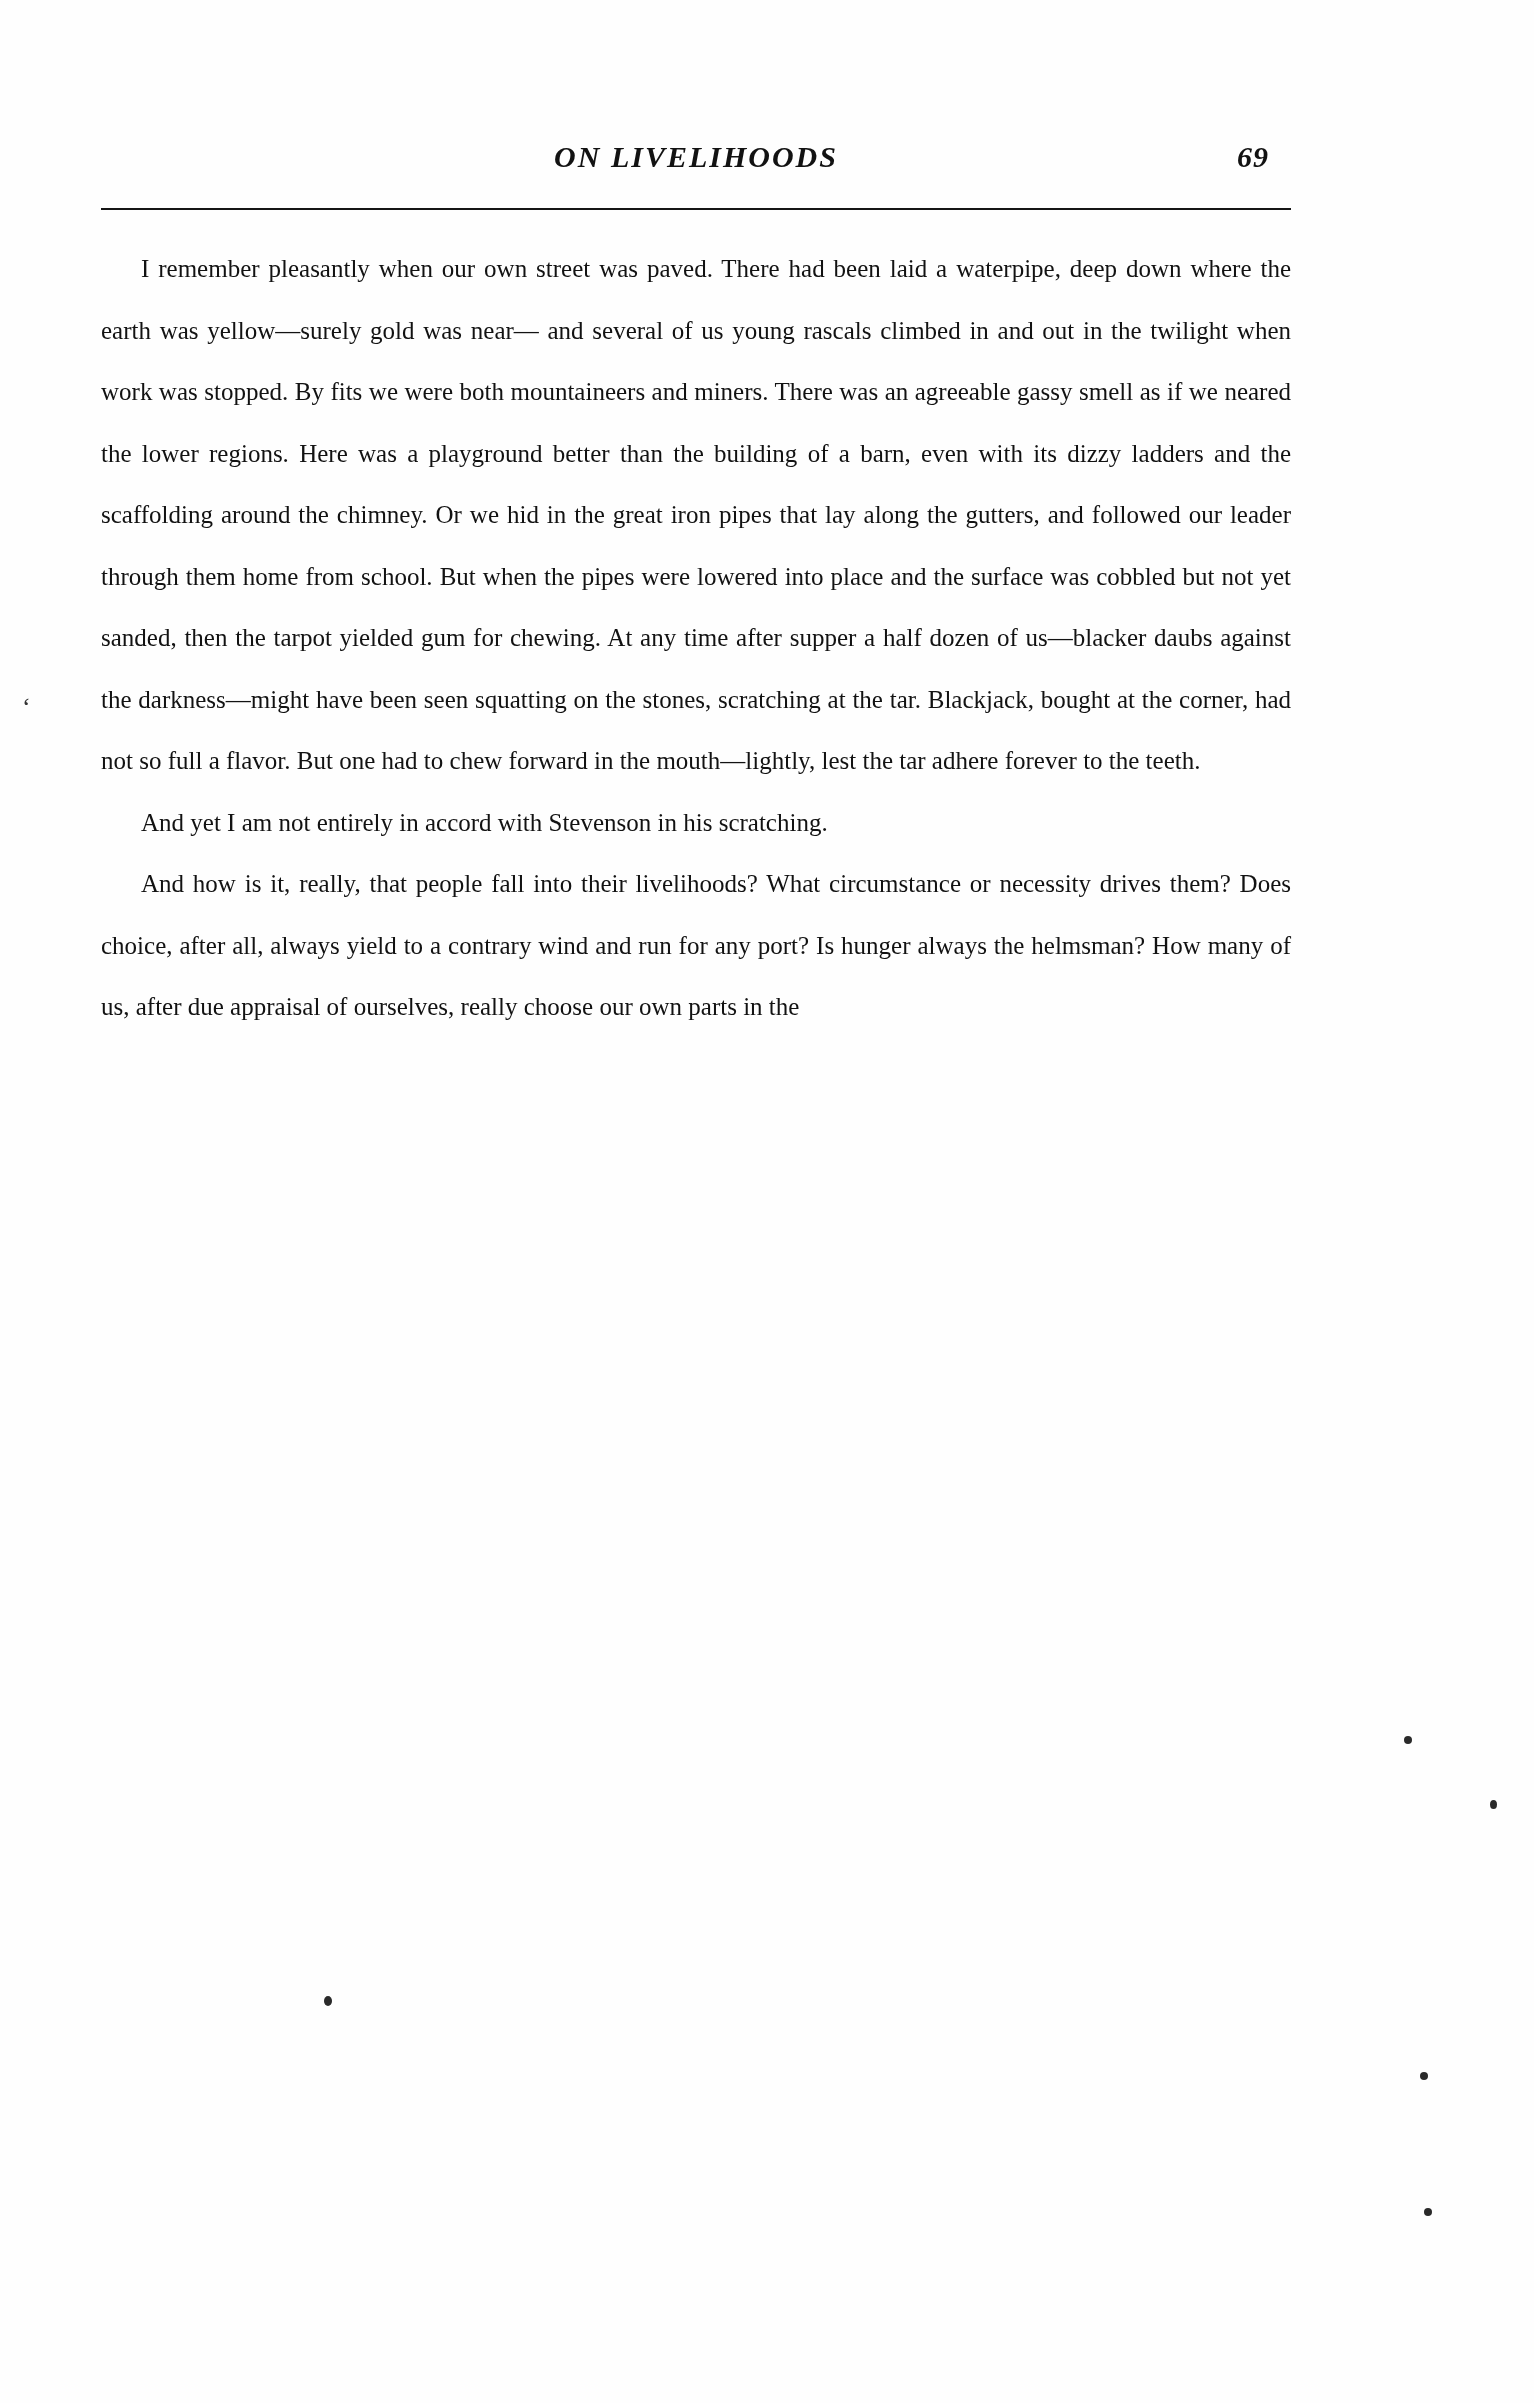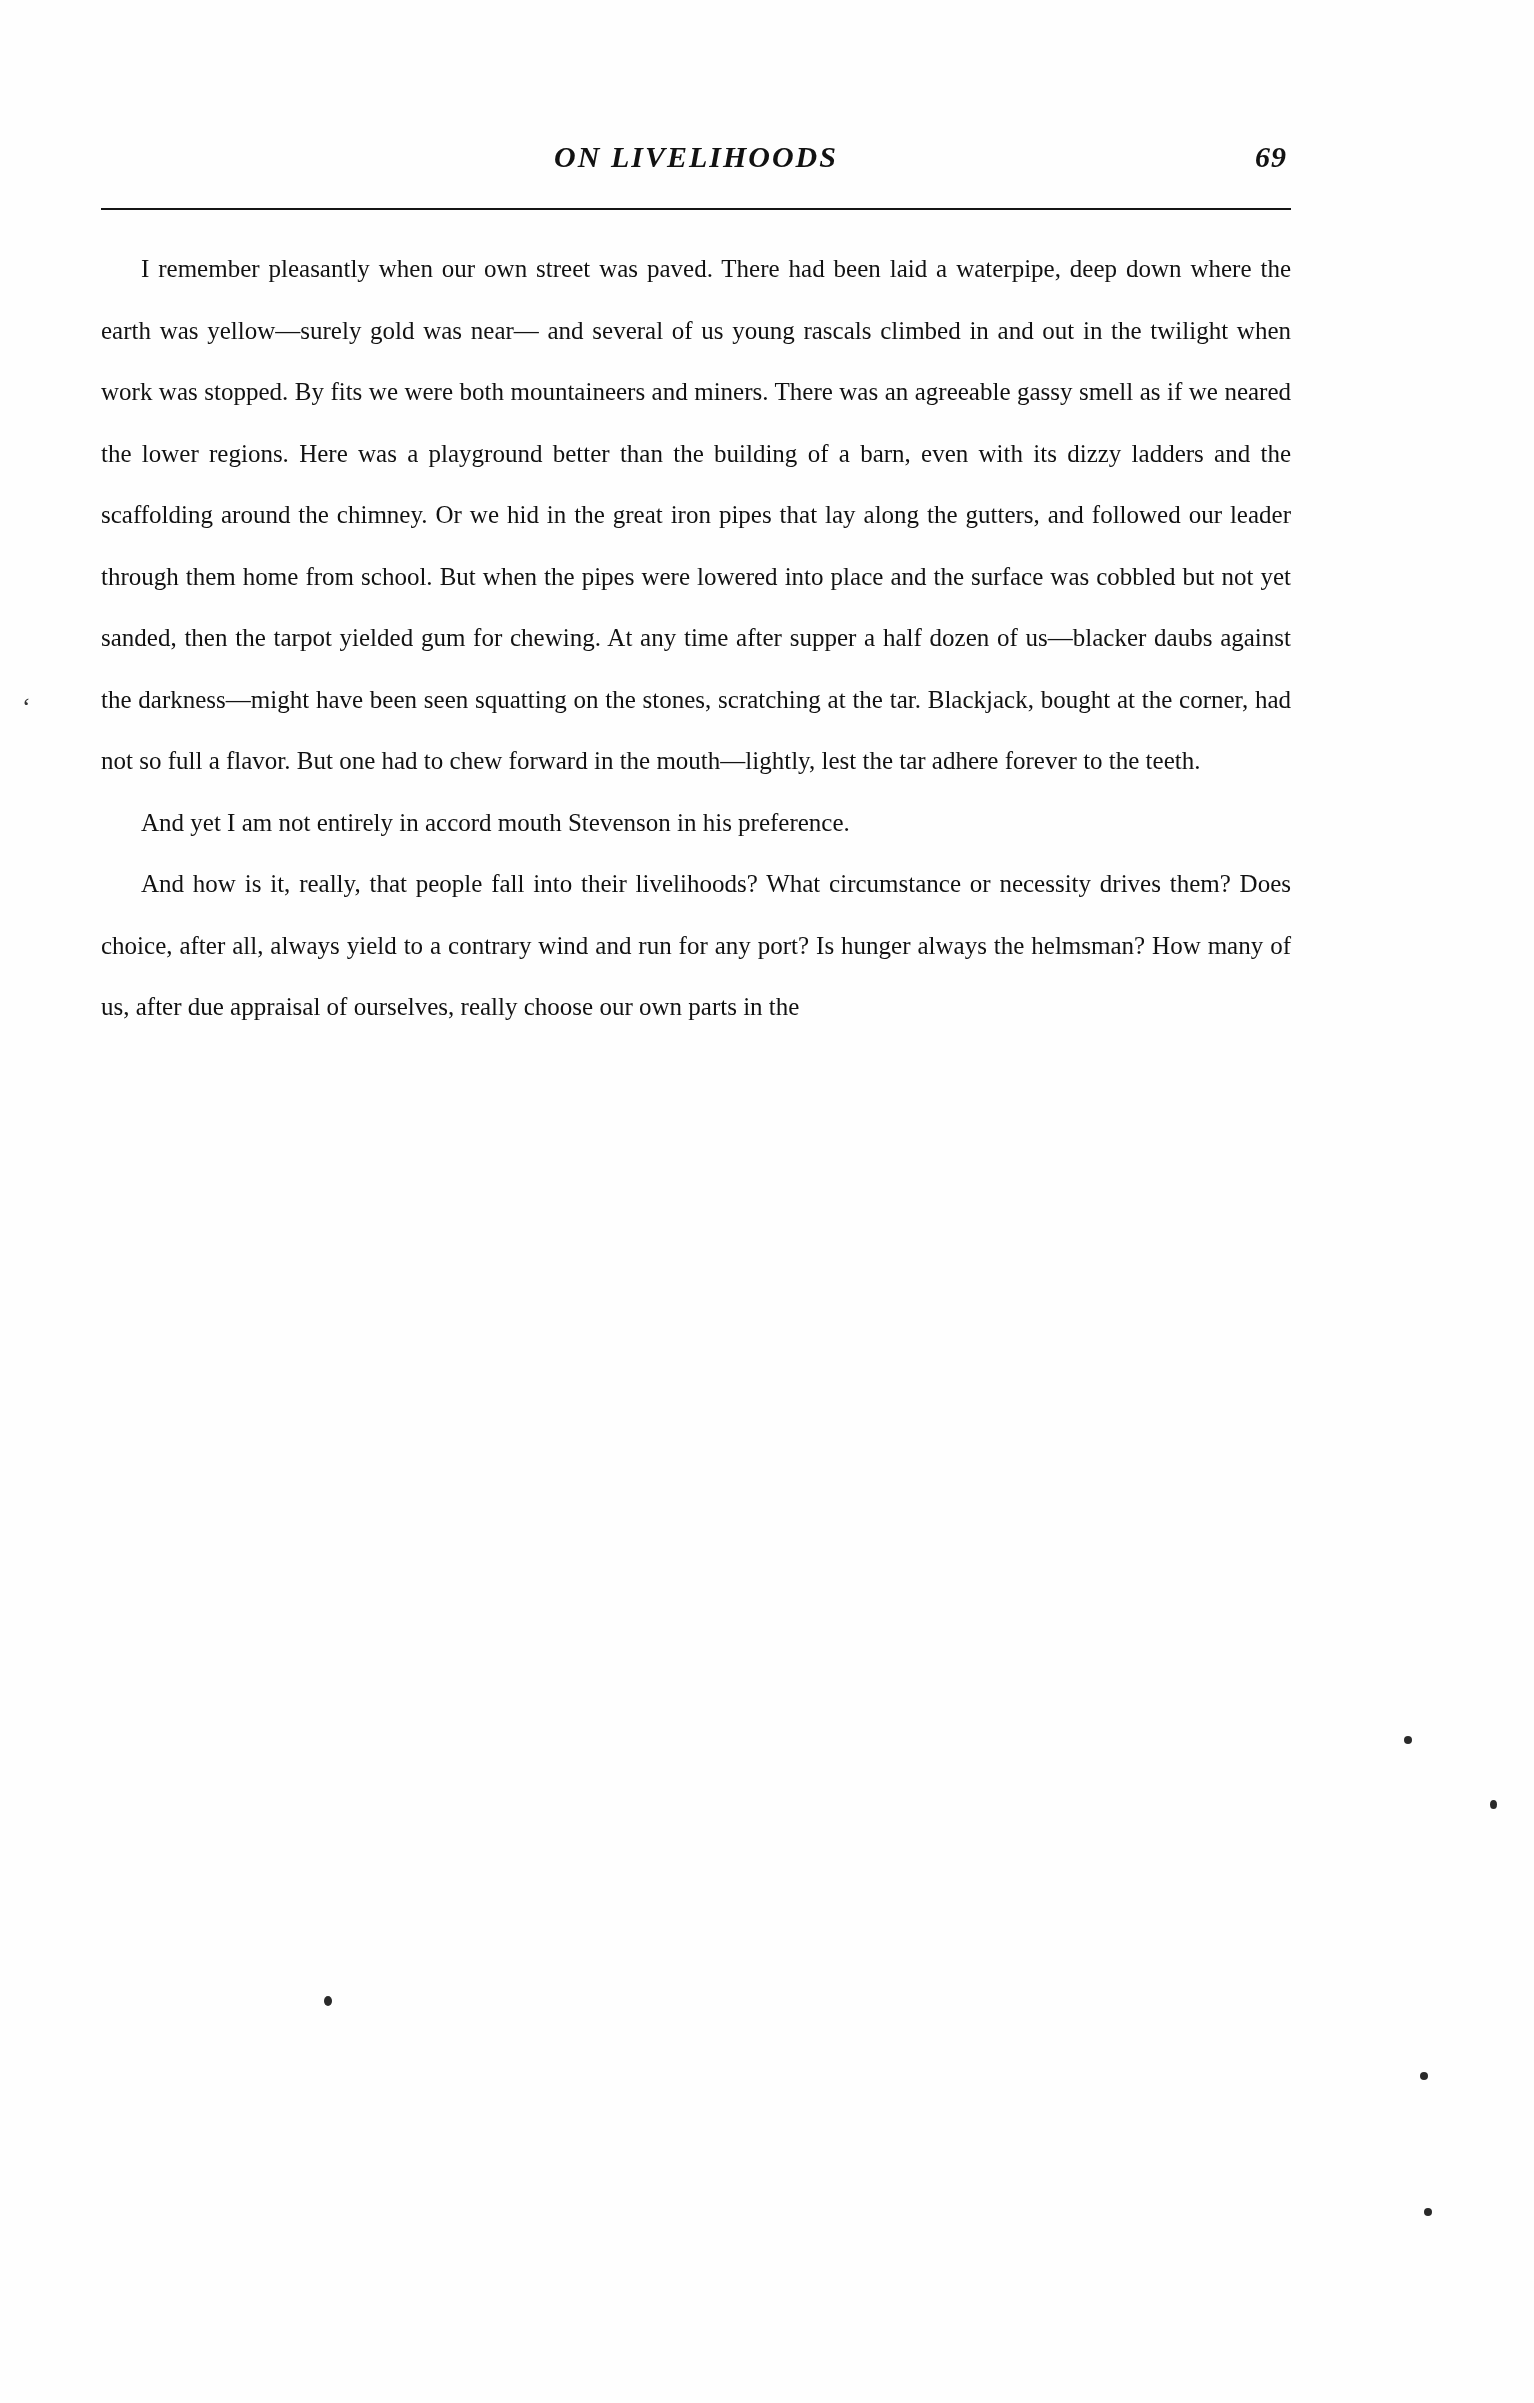--- a/index.html
+++ b/index.html
@@ -45,21 +45,21 @@
     transform: translateX(-50%);
     top: 0;
     font-style: italic;
     font-weight: 700;
     font-size: 30px;
     letter-spacing: 2.0px;
     white-space: nowrap;
   }
   .running-head .rh-folio {
     position: absolute;
-    right: 4px;
+    right: 22px;
     top: 0;
     font-style: italic;
     font-weight: 700;
     font-size: 30px;
     letter-spacing: 1px;
   }
   .rule {
     width: 1190px;
     margin-left: 6px;
     height: 2px;
@@ -109,21 +109,21 @@
 
     <div class="running-head">
       <div class="rh-title">ON  LIVELIHOODS</div>
       <div class="rh-folio">69</div>
     </div>
 
     <div class="rule"></div>
 
     <div class="body-text">
       <p class="para indent">I remember pleasantly when our own street was paved. There had been laid a waterpipe, deep down where the earth was yellow—surely gold was near— and several of us young rascals climbed in and out in the twilight when work was stopped. By fits we were both mountaineers and miners. There was an agreeable gassy smell as if we neared the lower regions. Here was a playground better than the building of a barn, even with its dizzy ladders and the scaffolding around the chimney. Or we hid in the great iron pipes that lay along the gutters, and followed our leader through them home from school. But when the pipes were lowered into place and the surface was cobbled but not yet sanded, then the tarpot yielded gum for chewing. At any time after supper a half dozen of us—blacker daubs against the darkness—might have been seen squatting on the stones, scratching at the tar. Blackjack, bought at the corner, had not so full a flavor. But one had to chew forward in the mouth—lightly, lest the tar adhere forever to the teeth.</p>
-      <p class="para indent">And yet I am not entirely in accord mouth Stevenson in his preference.</p>
+      <p class="para indent">And yet I am not entirely in accord with Stevenson in his scratching.</p>
       <p class="para indent">And how is it, really, that people fall into their livelihoods? What circumstance or necessity drives them? Does choice, after all, always yield to a contrary wind and run for any port? Is hunger always the helmsman? How many of us, after due appraisal of ourselves, really choose our own parts in the</p>
     </div>
 
   </div>
 
   <div class="margin-tick" style="left: 22px; top: 692px;">‘</div>
 
   <div class="speck" style="left: 1404px; top: 1736px; width: 8px; height: 8px;"></div>
   <div class="speck" style="left: 1490px; top: 1800px; width: 7px; height: 9px;"></div>
   <div class="speck" style="left: 324px; top: 1996px; width: 8px; height: 10px;"></div>

